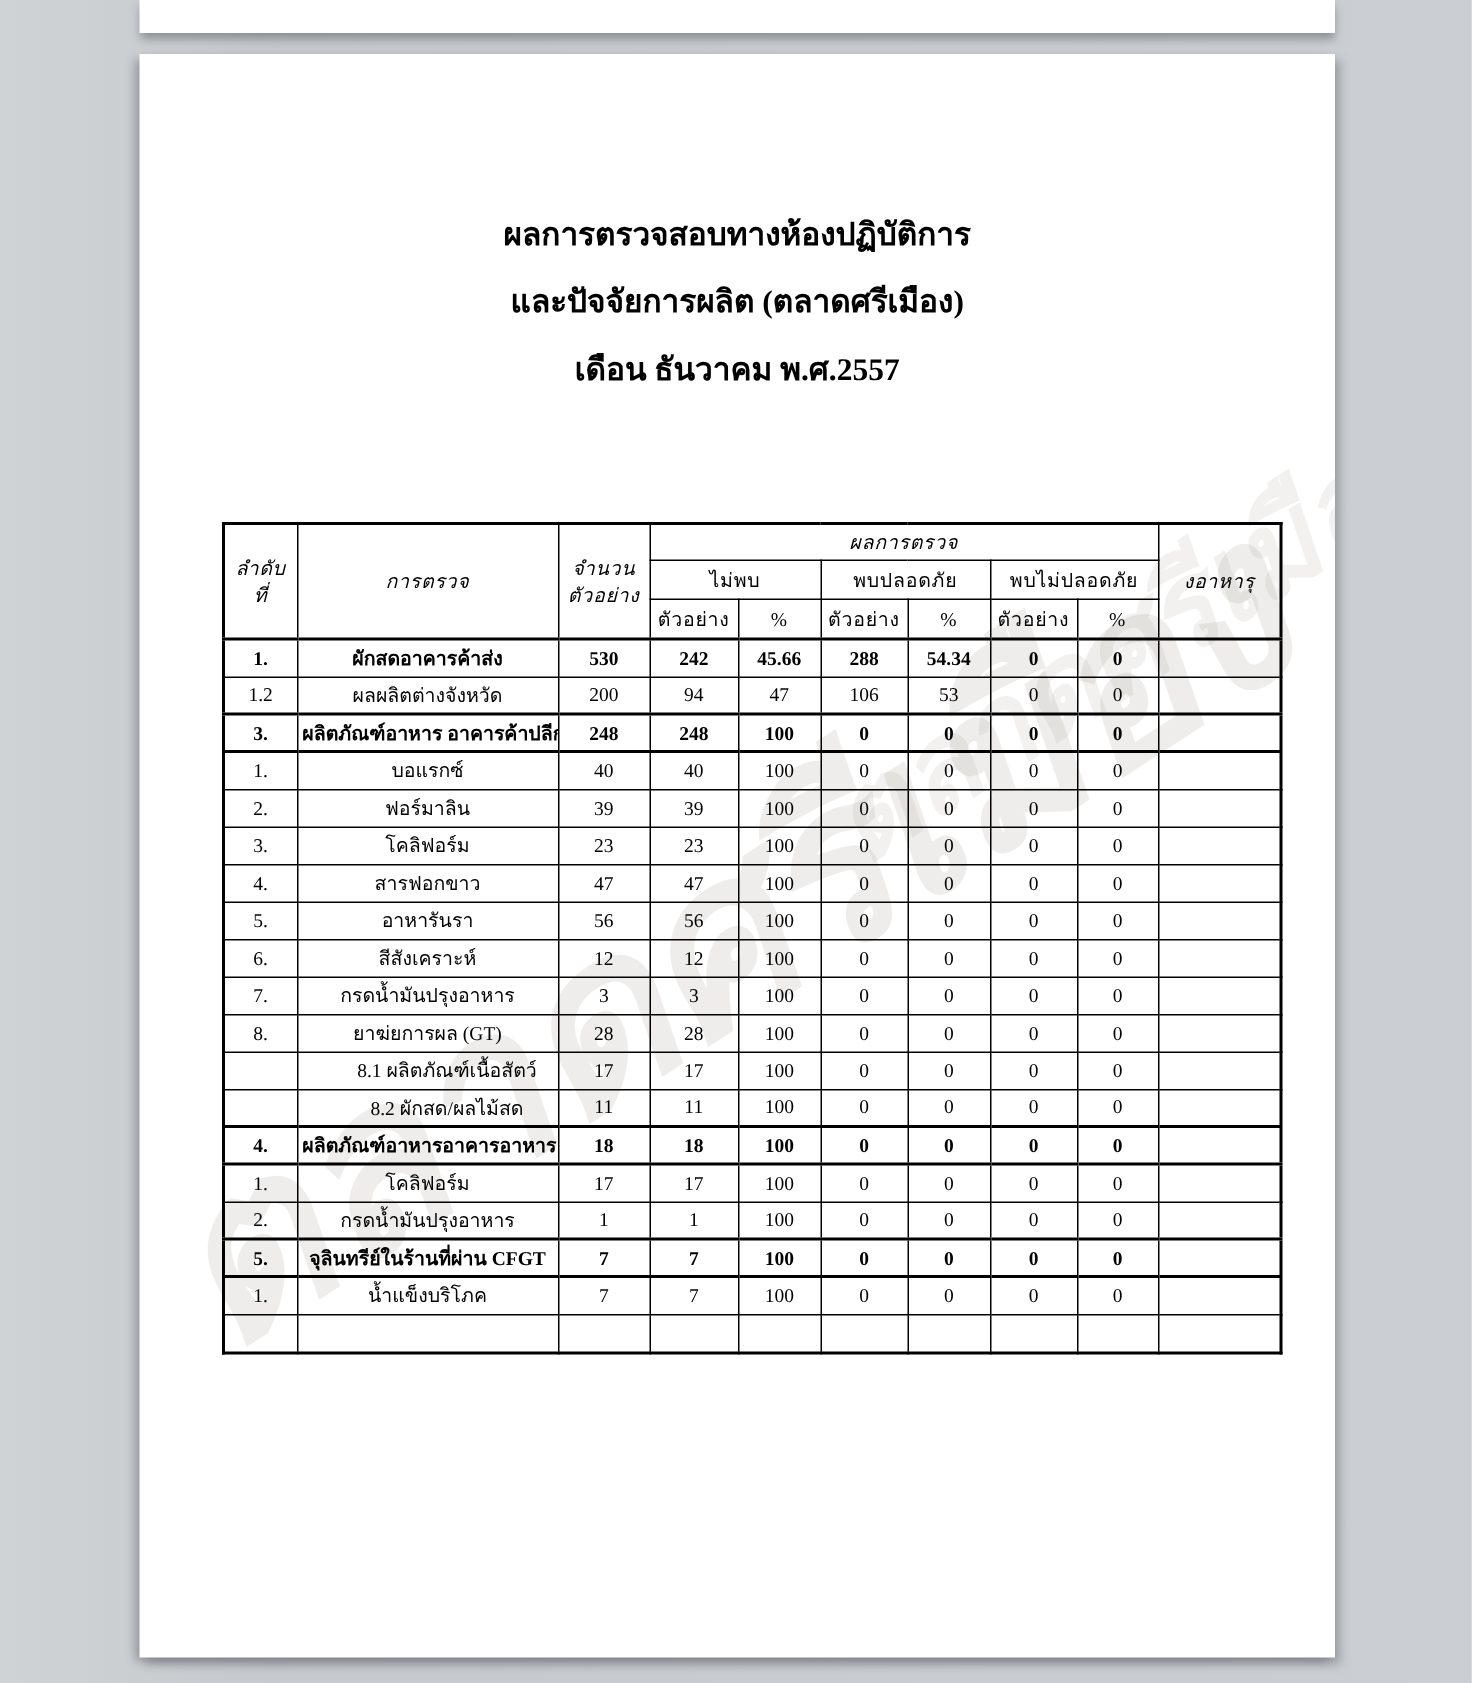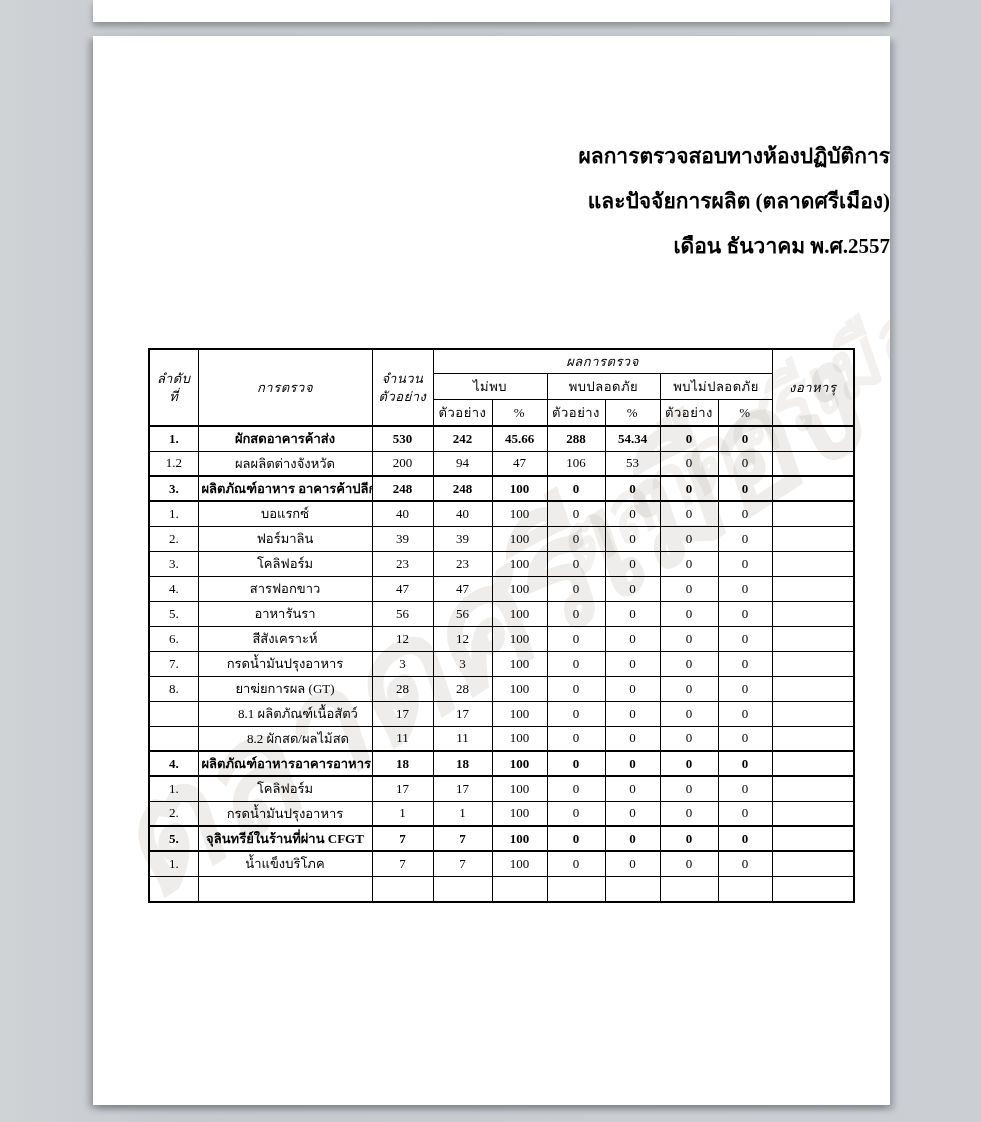--- a/index.html
+++ b/index.html
@@ -34,21 +34,21 @@
     transform: rotate(-33deg);
     pointer-events: none;
     z-index: 1;
   }
   .watermark  { top: 470px; left: -40px; font-size: 150px; }
   .watermark2 { top: 330px; left: 430px; font-size: 80px; color: rgba(150,142,130,0.12); }
 
   .title-block {
     position: relative; z-index: 2;
     margin-top: 98px;
-    text-align: right;
+    text-align: center;
     font-weight: bold;
     font-size: 21px;
     color: #000;
   }
   .title-line { height: 45px; line-height: 45px; }
 
   table.results {
     position: absolute; left: 55px; top: 312px; z-index: 2;
     width: 705px;
     border-collapse: collapse;

